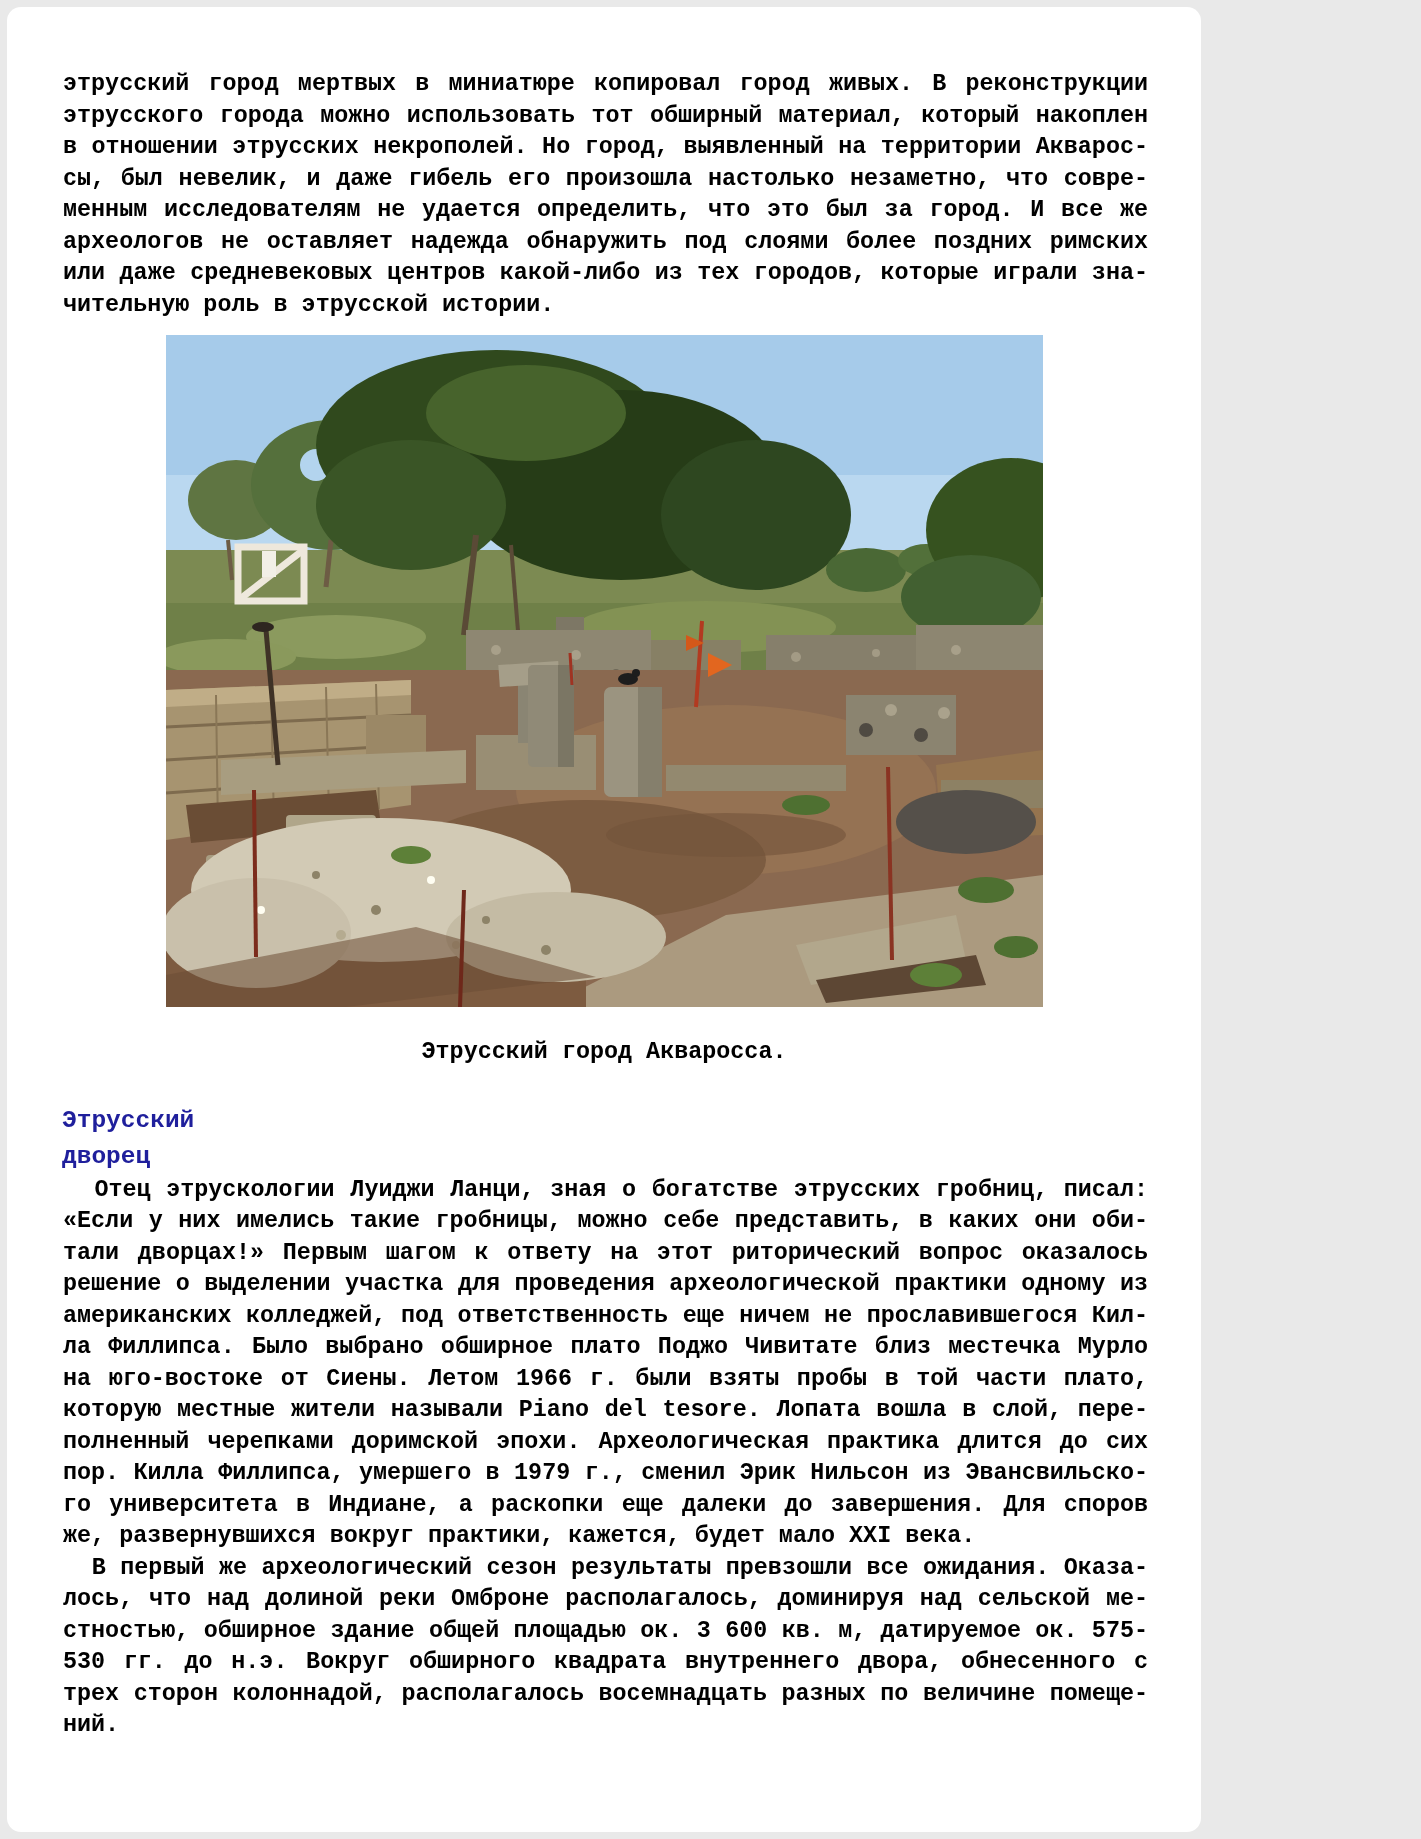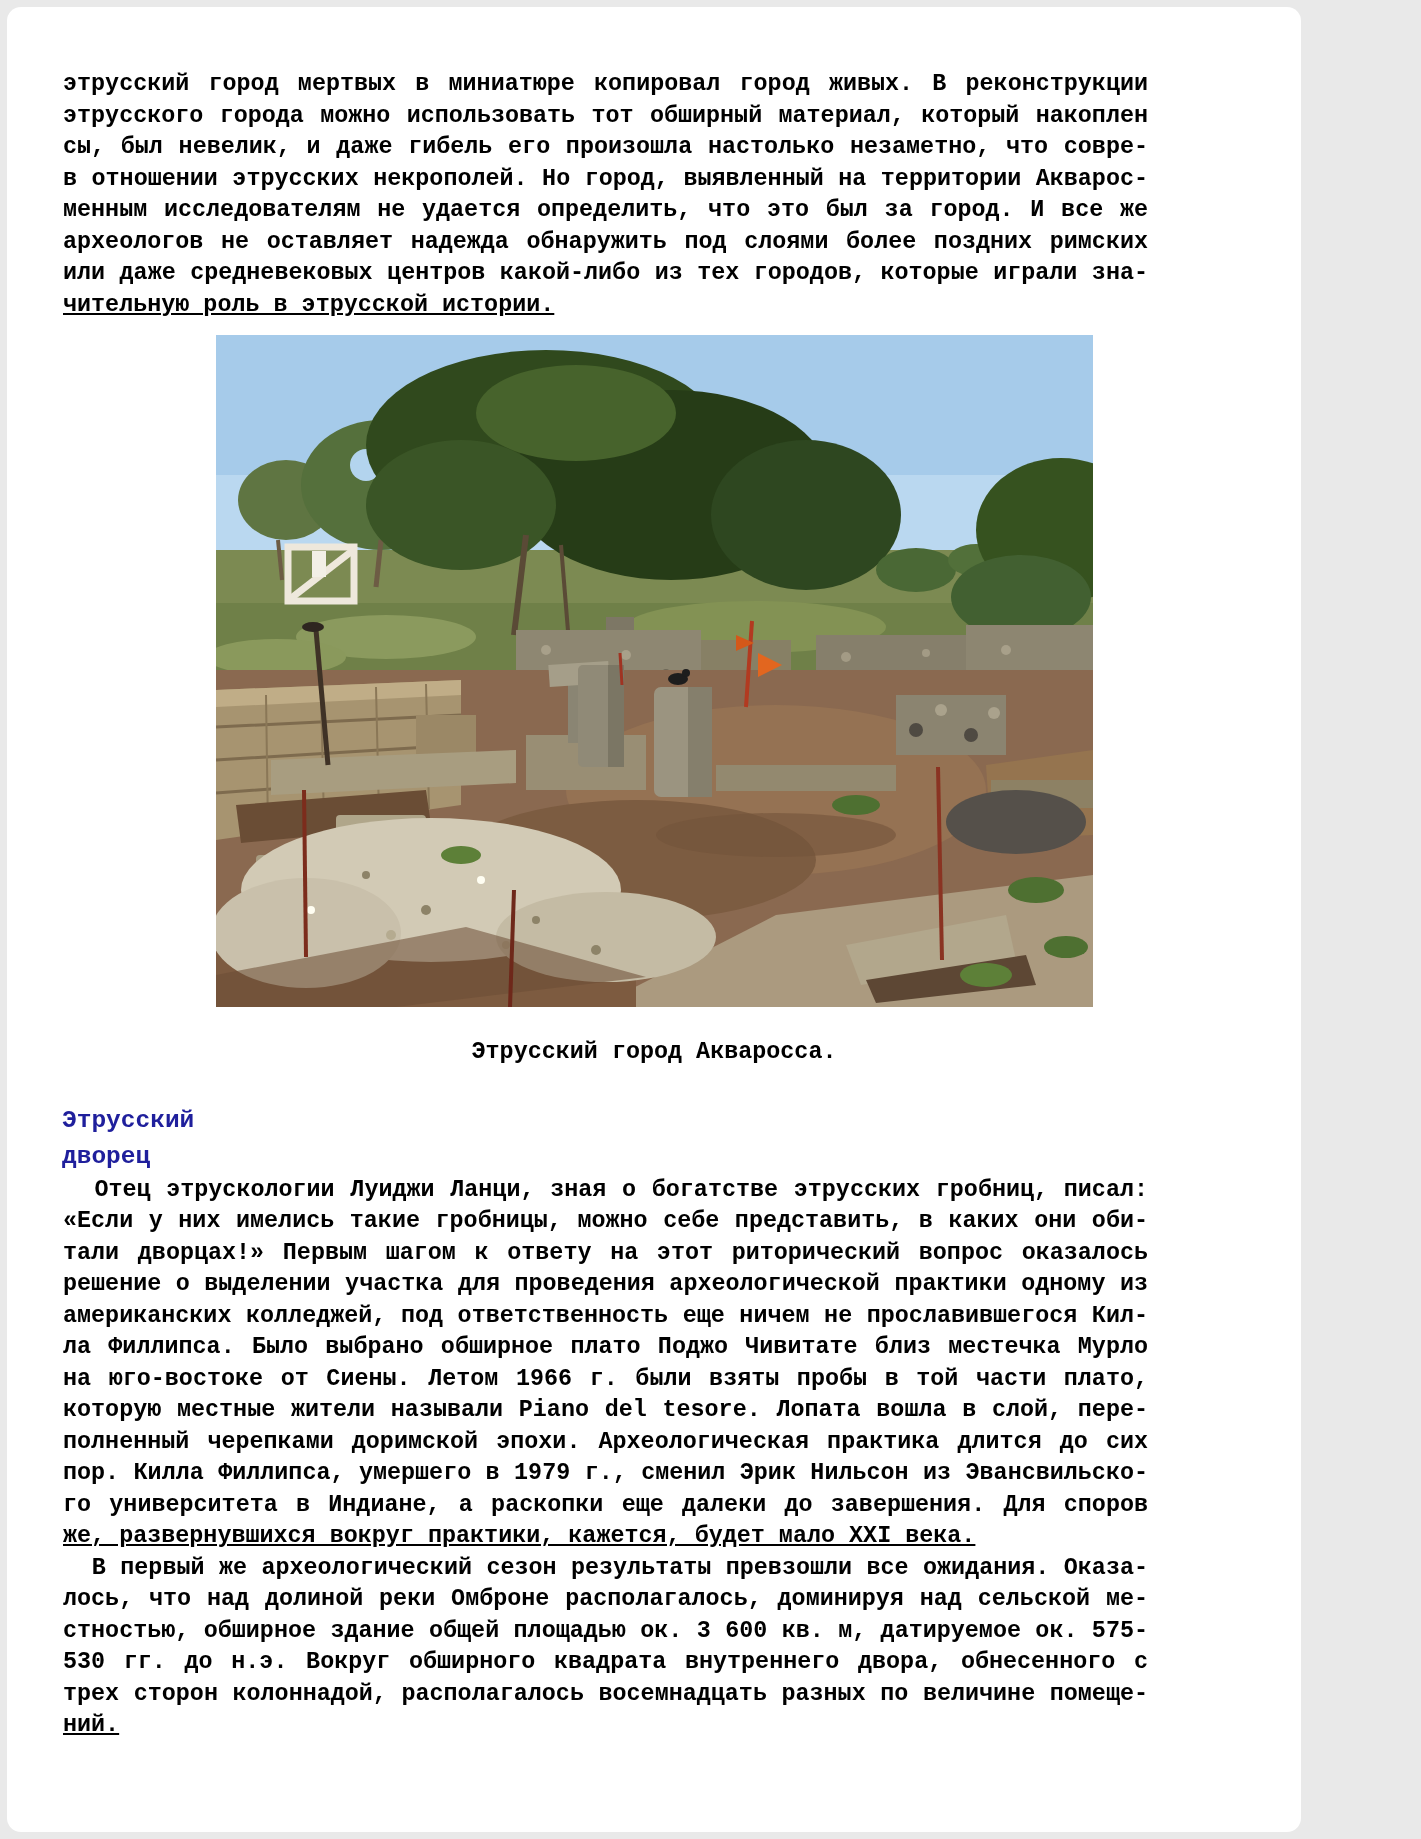--- a/index.html
+++ b/index.html
@@ -2,31 +2,31 @@
 <html lang="ru" style="--accent: #1f1f9c;"><head>
 <meta charset="utf-8">
 <style>
   html,body{margin:0;padding:0;}
   body{
     width:1421px;height:1839px;position:relative;
     background:#e9e9e9;
     font-family:"Liberation Mono","DejaVu Sans Mono",monospace;
   }
   .page{
-    position:absolute;left:7px;top:7px;width:1294px;height:1825px;
+    position:absolute;left:7px;top:7px;width:1194px;height:1825px;
     background:#ffffff;border-radius:14px;overflow:hidden;
   }
   .content{padding-top:62px;}
   .textcol{
     width:1085px;margin-left:56px;
     font-weight:bold;font-size:23.4px;line-height:31.5px;
     color:#000;
   }
   .line{text-align:justify;text-align-last:justify;white-space:normal;}
-  .line.last{text-align-last:left;text-decoration:underline;}
+  .line.last{text-align-last:left;}
   figure{margin:8px;}
   .photo-wrap{
     width:877px;height:672px;margin:14px auto 0;
     background:#a6cbea;overflow:hidden;
   }
   .photo-wrap svg{display:block;}
   .caption{
     margin-top:30px;text-align:center;
     font-weight:bold;font-size:23.4px;line-height:31.5px;color:#000;
   }
@@ -39,22 +39,22 @@
 </style>
 </head>
 <body>
 
 <div class="page">
   <div class="content">
 
     <div class="textcol">
         <div class="line">этрусский город мертвых в миниатюре копировал город живых. В реконструкции</div>
         <div class="line">этрусского города можно использовать тот обширный материал, который накоплен</div>
+        <div class="line">в отношении этрусских некрополей. Но город, выявленный на территории Акварос-</div>
         <div class="line">сы, был невелик, и даже гибель его произошла настолько незаметно, что совре-</div>
-        <div class="line">в отношении этрусских некрополей. Но город, выявленный на территории Акварос-</div>
         <div class="line">менным исследователям не удается определить, что это был за город. И все же</div>
         <div class="line">археологов не оставляет надежда обнаружить под слоями более поздних римских</div>
         <div class="line">или даже средневековых центров какой-либо из тех городов, которые играли зна-</div>
         <div class="line last">чительную роль в этрусской истории.</div>
       </div>
 
     <figure>
       <div class="photo-wrap">
         <svg width="877" height="672" viewBox="0 0 877 672" xmlns="http://www.w3.org/2000/svg">
 

